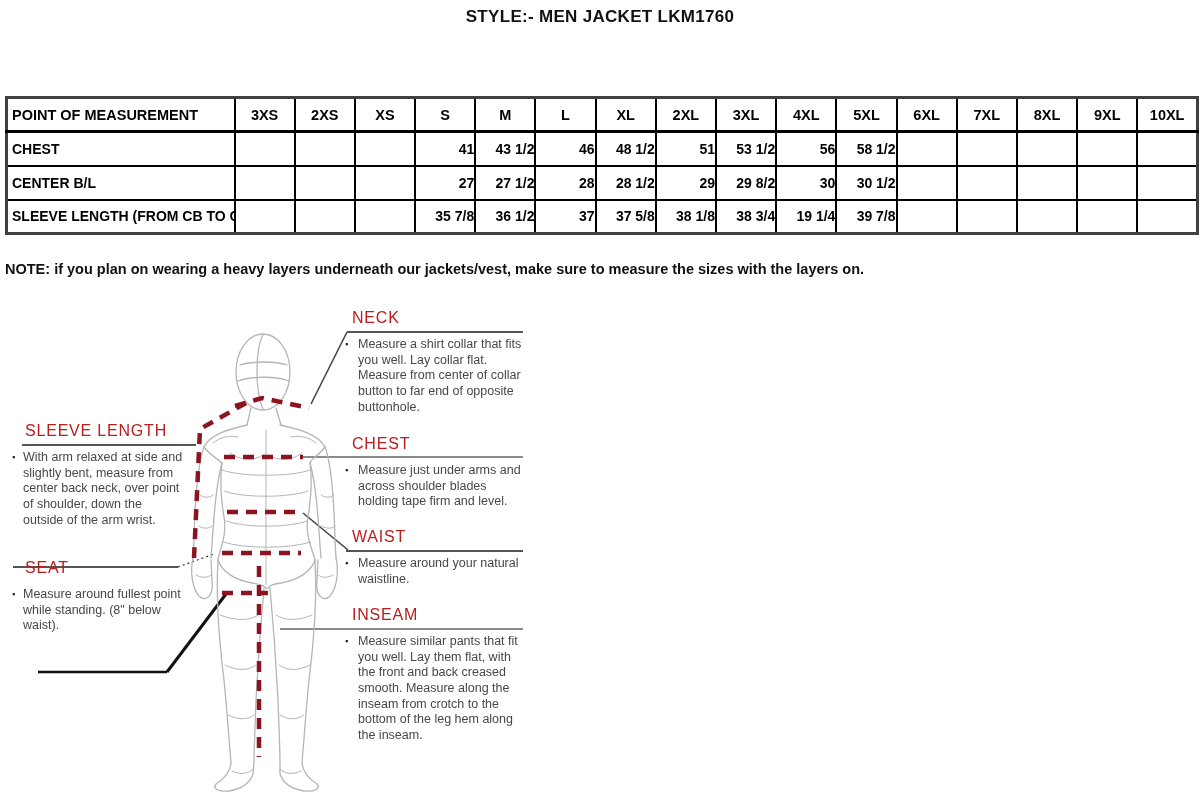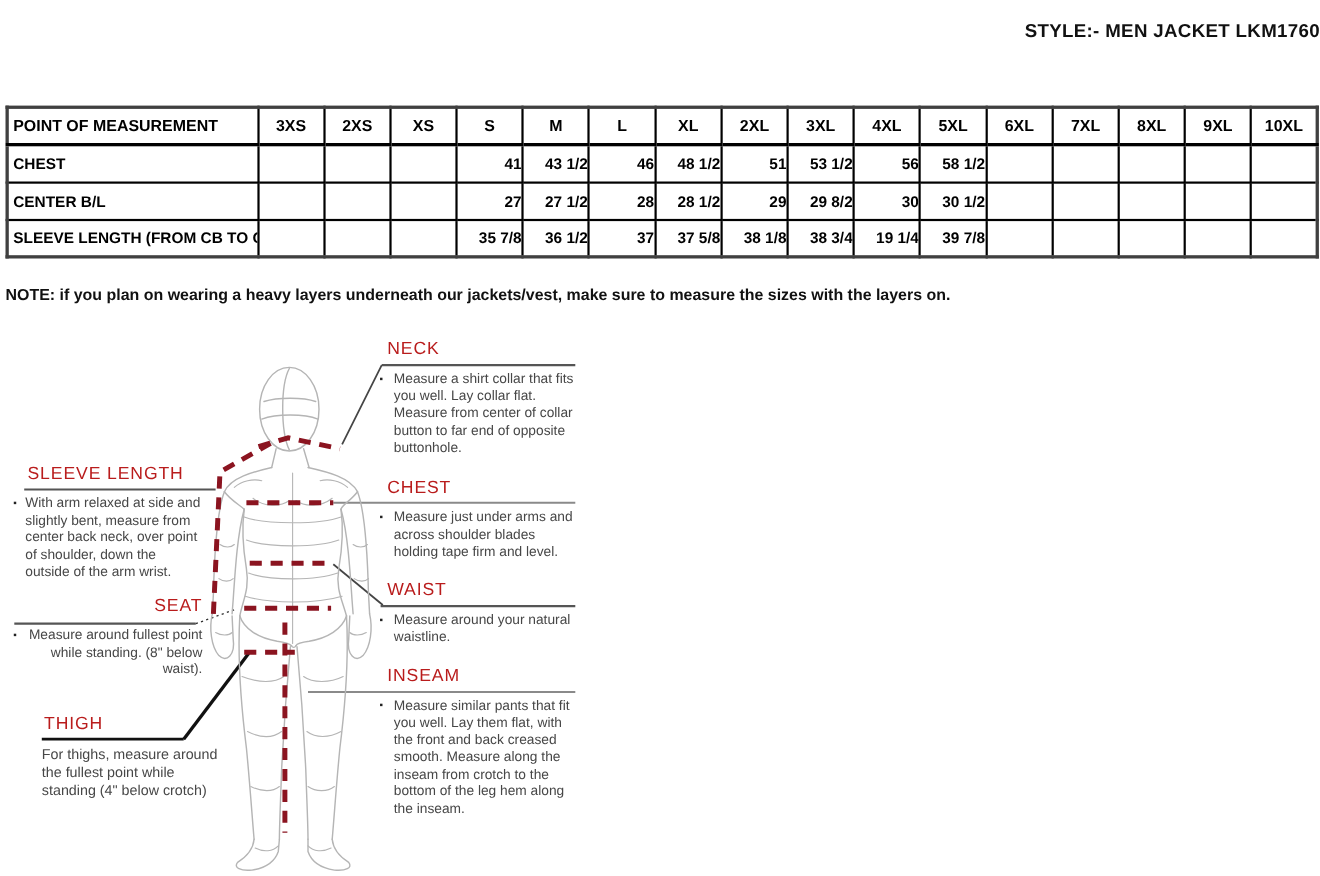--- a/index.html
+++ b/index.html
@@ -2,21 +2,21 @@
 <html><head>
 <meta charset="utf-8">
 <style>
   * { margin:0; padding:0; box-sizing:border-box; }
   html,body { background:#ffffff; }
   .page {
     position:relative; width:1200px; height:796px; background:#fff;
     font-family:"Liberation Sans", sans-serif; color:#000; overflow:hidden;
   }
   .title {
-    position:absolute; top:19px; left:0; width:100%; text-align:right;
+    position:absolute; top:7px; left:0; width:100%; text-align:center;
     font-size:17px; font-weight:700; letter-spacing:0.3px; color:#111;
   }
   
   table.size-table {
     position:absolute; top:96px; left:5px; width:1191px;
     border-collapse:collapse; table-layout:fixed;
     border:3px solid #404040;
   }
   table.size-table th, table.size-table td {
     border:2px solid #000; height:34px; font-size:14px; overflow:hidden;
@@ -245,24 +245,20 @@
     <div class="mblock" style="left:345px; top:311px; width:182px;">
       <div class="mhead">INSEAM</div>
       <p class="mtext"><span class="bullet">▪</span><span>Measure similar pants that fit you well. Lay them flat, with the front and back creased smooth. Measure along the inseam from crotch to the bottom of the leg hem along the inseam.</span></p>
     </div>
 
     <div class="mblock left-col" style="left:12px; top:127px; width:172px;">
       <div class="mhead">SLEEVE LENGTH</div>
       <p class="mtext"><span class="bullet">▪</span><span>With arm relaxed at side and slightly bent, measure from center back neck, over point of shoulder, down the outside of the arm wrist.</span></p>
     </div>
 
-    <div class="mblock left-col" style="left:12px; top:247px; width:172px;text-align:right;">
+    <div class="mblock left-col" style="left:12px; top:264px; width:172px;">
       <div class="mhead">SEAT</div>
       <p class="mtext"><span class="bullet">▪</span><span>Measure around fullest point while standing. (8" below waist).</span></p>
     </div>
 
-    <div class="mblock thigh-block" style="left:38px; top:355px; width:172px;">
-      <div class="mhead">THIGH</div>
-      <p class="mtext"><span>For thighs, measure around the fullest point while standing (4" below crotch)</span></p>
-    </div>
 
   </div>
 </div>
 
 </body></html>

